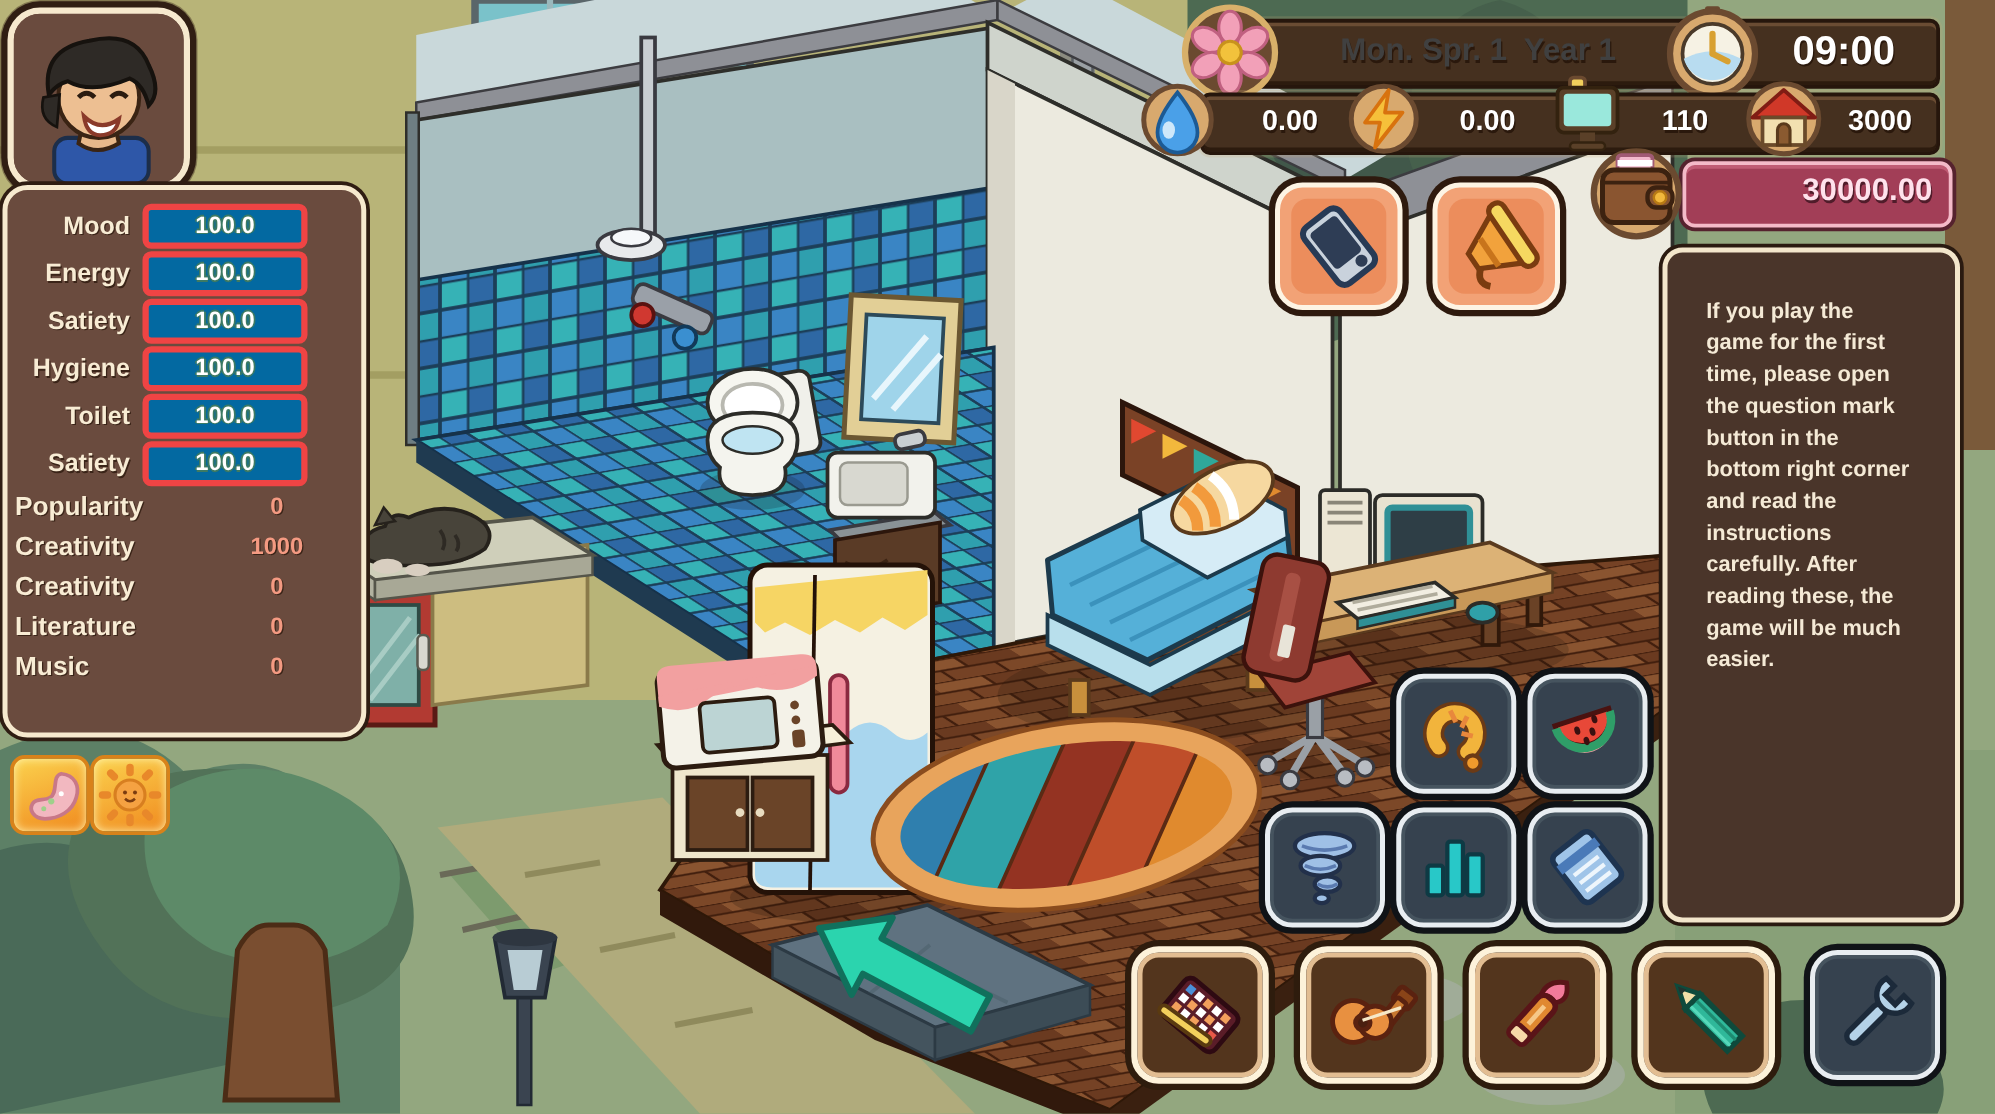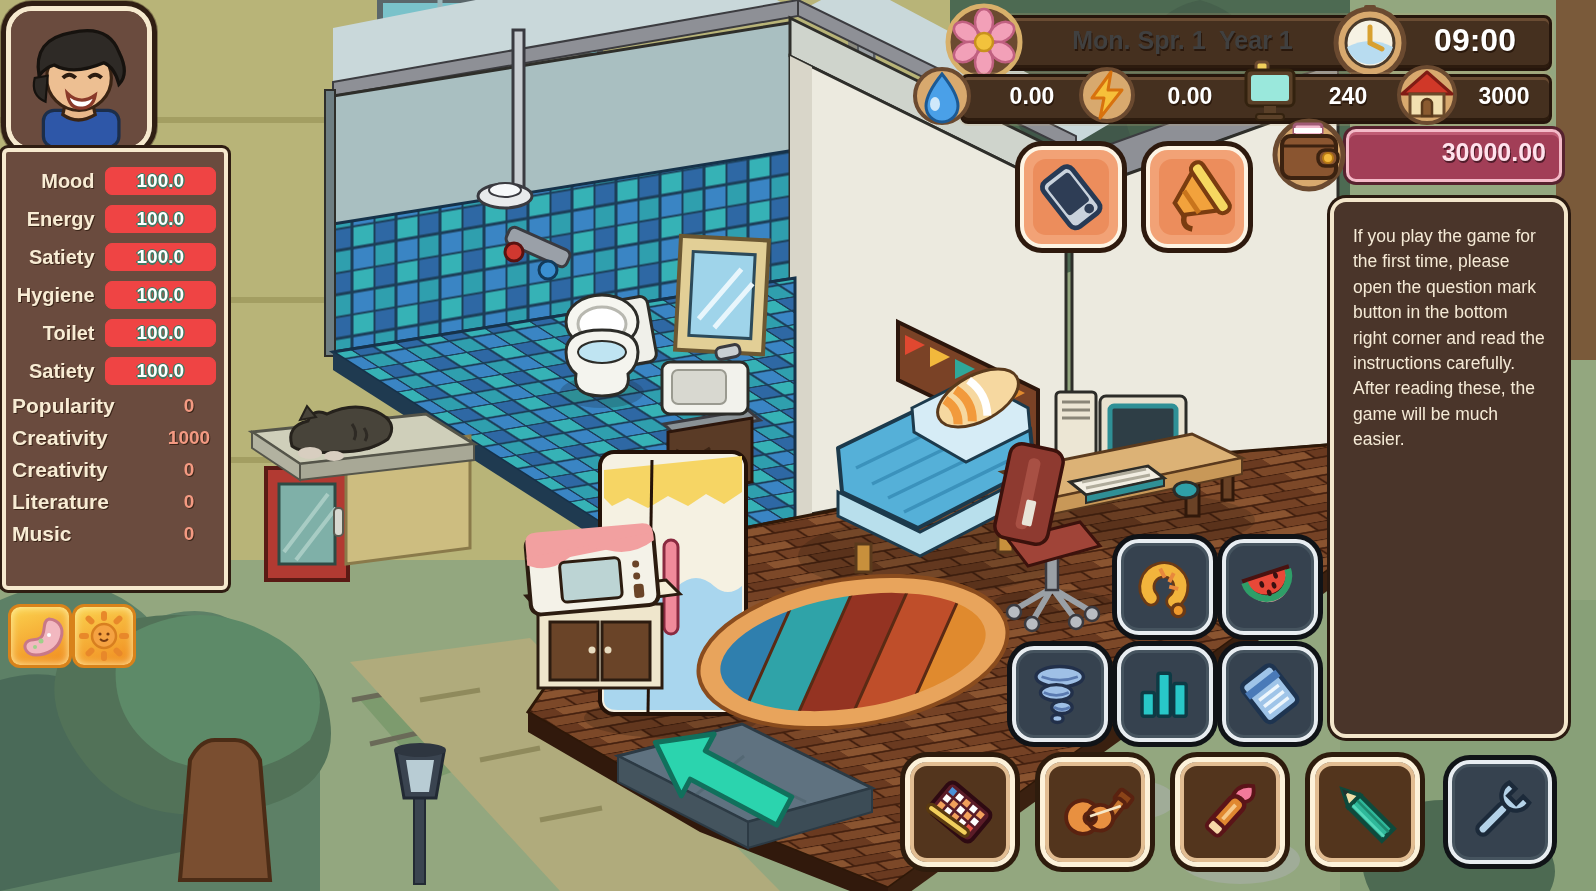--- a/index.html
+++ b/index.html
@@ -14,32 +14,32 @@
   
   .avatar-frame{
     left:6px;top:6px;width:136px;height:136px;border-radius:26px;
     background:#6a4b3e;border:5px solid #f6e9ce;box-shadow:0 0 0 6px #32201569, 0 0 0 5px #2f1d12;
     overflow:hidden;
   }
   .avatar-frame svg{width:100%;height:100%;}
 
   
   .stats-panel{
-    left:2px;top:148px;width:226px;height:442px;border-radius:6px;
+    left:2px;top:148px;width:291px;height:442px;border-radius:20px;
     background:#6a4b3e;border:4px solid #f6e9ce;box-shadow:0 0 0 3px #2f1d12;
     padding:10px 8px 6px 6px;box-sizing:border-box;
   }
   .need-row{display:flex;align-items:center;height:38px;}
   .need-label{
     width:92px;text-align:right;font-size:20px;font-weight:bold;color:#f8ecd4;
     text-shadow:1px 1px 0 #3a2418;
   }
   .need-pill{
-    margin-left:10px;width:122px;height:26px;border-radius:7px;background:#ef4444;
-    border:1px solid #ef4444;display:flex;align-items:center;justify-content:center;
+    margin-left:10px;width:122px;height:26px;border-radius:7px;background:#0369a1;
+    border:5px solid #ef4444;display:flex;align-items:center;justify-content:center;
     font-size:19px;font-weight:bold;color:#ffffff;
     text-shadow:-1.5px 0 #3d7a63,1.5px 0 #3d7a63,0 -1.5px #3d7a63,0 1.5px #3d7a63;
   }
   .skill-row{display:flex;align-items:center;height:32px;}
   .skill-label{
     width:150px;text-align:left;font-size:21px;font-weight:bold;color:#f8ecd4;
     text-shadow:1px 1px 0 #3a2418;
   }
   .skill-value{
     flex:1;text-align:center;font-size:19px;font-weight:bold;color:#f49a82;
@@ -79,21 +79,21 @@
   .money-text{left:1360px;top:129px;width:186px;height:47px;font-size:25px;justify-content:flex-end;color:#ffe2ec;text-shadow:1px 2px 0 #501c2a;}
   .badge svg{width:100%;height:100%;overflow:visible;}
 
   
   .help-panel{
     left:1330px;top:198px;width:238px;height:540px;box-sizing:border-box;
     background:#4a352a;border:4px solid #f3e6cb;border-radius:16px;
     box-shadow:0 0 0 3px #2a1a10;padding:18px 15px;
   }
   .help-panel p{
-    margin:4px;font-size:17.5px;font-weight:normal;color:#f5ead6;line-height:1.45;
+    margin:16px;font-size:17.5px;font-weight:bold;color:#f5ead6;line-height:1.45;
   }
 
   
   .btn{position:absolute;border-radius:22px;cursor:pointer;}
   .btn svg.btn-icon{position:absolute;inset:0;margin:auto;width:72%;height:72%;overflow:visible;}
   .btn-salmon{
     background:#f2a276;border:4px solid #fdf4e4;box-shadow:0 0 0 5px #2e1a0e;
   }
   .btn-salmon .btn-inner{
     position:absolute;inset:9px;border-radius:13px;background:#ec8d5c;
@@ -507,21 +507,21 @@
 <div class="abs hud-text elec-text">0.00</div>
 <div class="abs badge" style="left:1236px;top:60px;width:64px;height:64px;">
   <svg viewBox="0 0 64 64">
     <rect x="20" y="2" width="12" height="16" rx="3" fill="#f2d05c" stroke="#6b4a30" stroke-width="3"></rect>
     <rect x="10" y="10" width="48" height="36" rx="5" fill="#5a4028" stroke="#33220f" stroke-width="3"></rect>
     <rect x="15" y="15" width="38" height="26" rx="3" fill="#9ae8dc"></rect>
     <rect x="28" y="46" width="12" height="8" fill="#5a4028"></rect>
     <rect x="20" y="54" width="28" height="6" rx="3" fill="#5a4028" stroke="#33220f" stroke-width="2"></rect>
   </svg>
 </div>
-<div class="abs hud-text comp-text">240</div>
+<div class="abs hud-text comp-text">110</div>
 <div class="abs badge" style="left:1396px;top:64px;width:62px;height:62px;">
   <svg viewBox="0 0 62 62">
     <circle cx="31" cy="31" r="28" fill="#d8a96e" stroke="#6b4a30" stroke-width="4"></circle>
     <polygon points="31,8 56,30 6,30" fill="#d03828" stroke="#801c14" stroke-width="3" stroke-linejoin="round"></polygon>
     <rect x="14" y="30" width="34" height="22" fill="#f2e0b0" stroke="#6a4a2a" stroke-width="3"></rect>
     <path d="M26 52 v-12 a5 5 0 0 1 10 0 v12z" fill="#8a5a30" stroke="#5a3a1c" stroke-width="2.5"></path>
   </svg>
 </div>
 <div class="abs hud-text house-text">3000</div>
 

